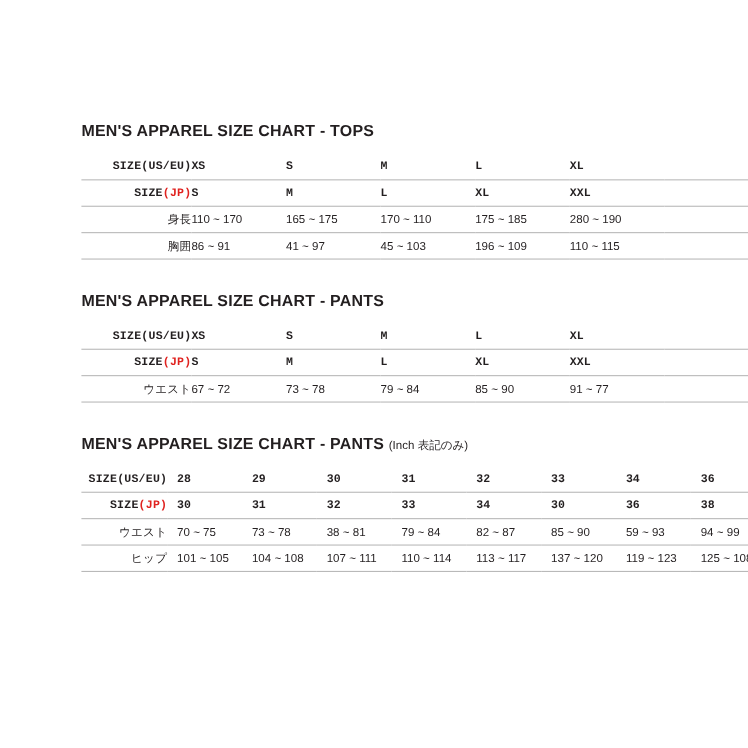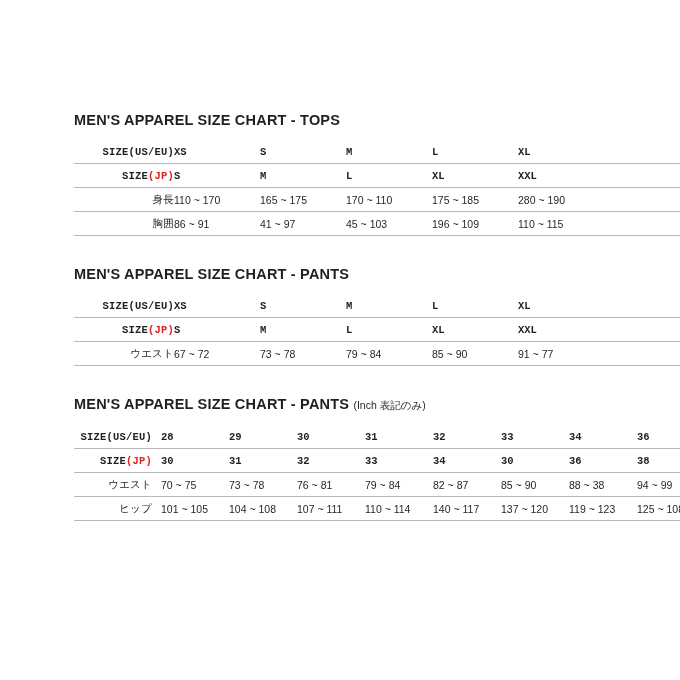--- a/index.html
+++ b/index.html
@@ -230,34 +230,34 @@
           <td class="value-cell">33</td>
           <td class="value-cell">34</td>
           <td class="value-cell">30</td>
           <td class="value-cell">36</td>
           <td class="value-cell">38</td>
         </tr>
         <tr class="hline-bottom">
           <td class="label-cell vrule">ウエスト</td>
           <td class="value-cell vrule">70 ~ 75</td>
           <td class="value-cell">73 ~ 78</td>
-          <td class="value-cell">76 ~ 81</td>
+          <td class="value-cell">38 ~ 81</td>
           <td class="value-cell">79 ~ 84</td>
           <td class="value-cell">82 ~ 87</td>
           <td class="value-cell">85 ~ 90</td>
-          <td class="value-cell">88 ~ 38</td>
+          <td class="value-cell">59 ~ 93</td>
           <td class="value-cell">94 ~ 99</td>
         </tr>
         <tr class="hline-bottom">
           <td class="label-cell vrule">ヒップ</td>
           <td class="value-cell vrule">101 ~ 105</td>
           <td class="value-cell">104 ~ 108</td>
           <td class="value-cell">107 ~ 111</td>
           <td class="value-cell">110 ~ 114</td>
-          <td class="value-cell">140 ~ 117</td>
+          <td class="value-cell">113 ~ 117</td>
           <td class="value-cell">137 ~ 120</td>
           <td class="value-cell">119 ~ 123</td>
           <td class="value-cell">125 ~ 108</td>
         </tr>
       </tbody>
     </table>
   </div>
 
 </div>
 

